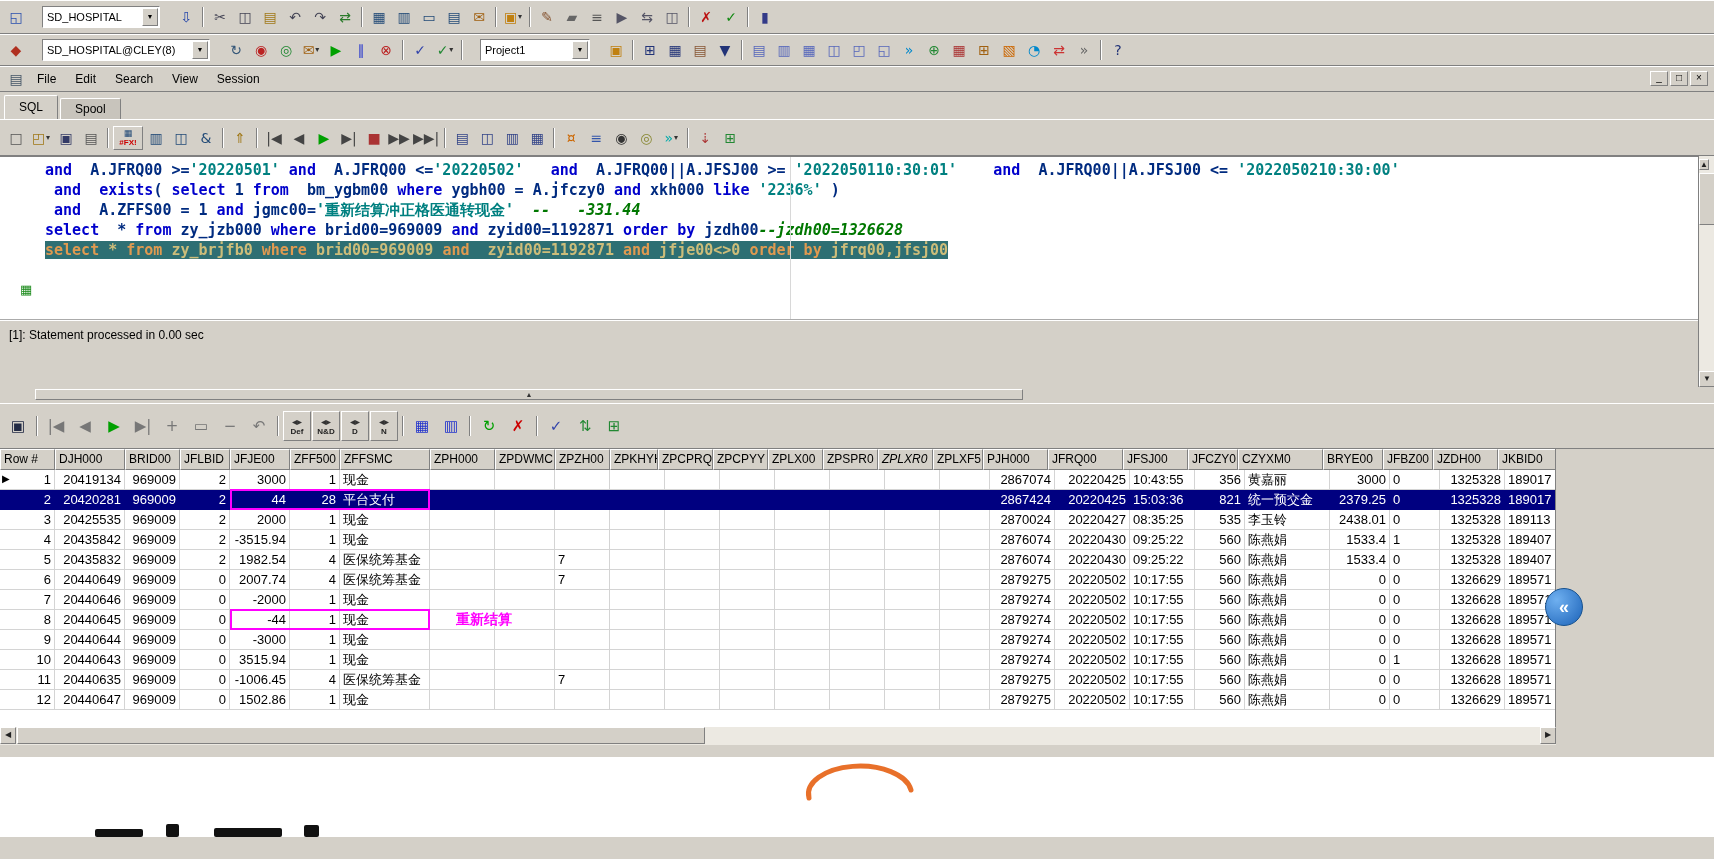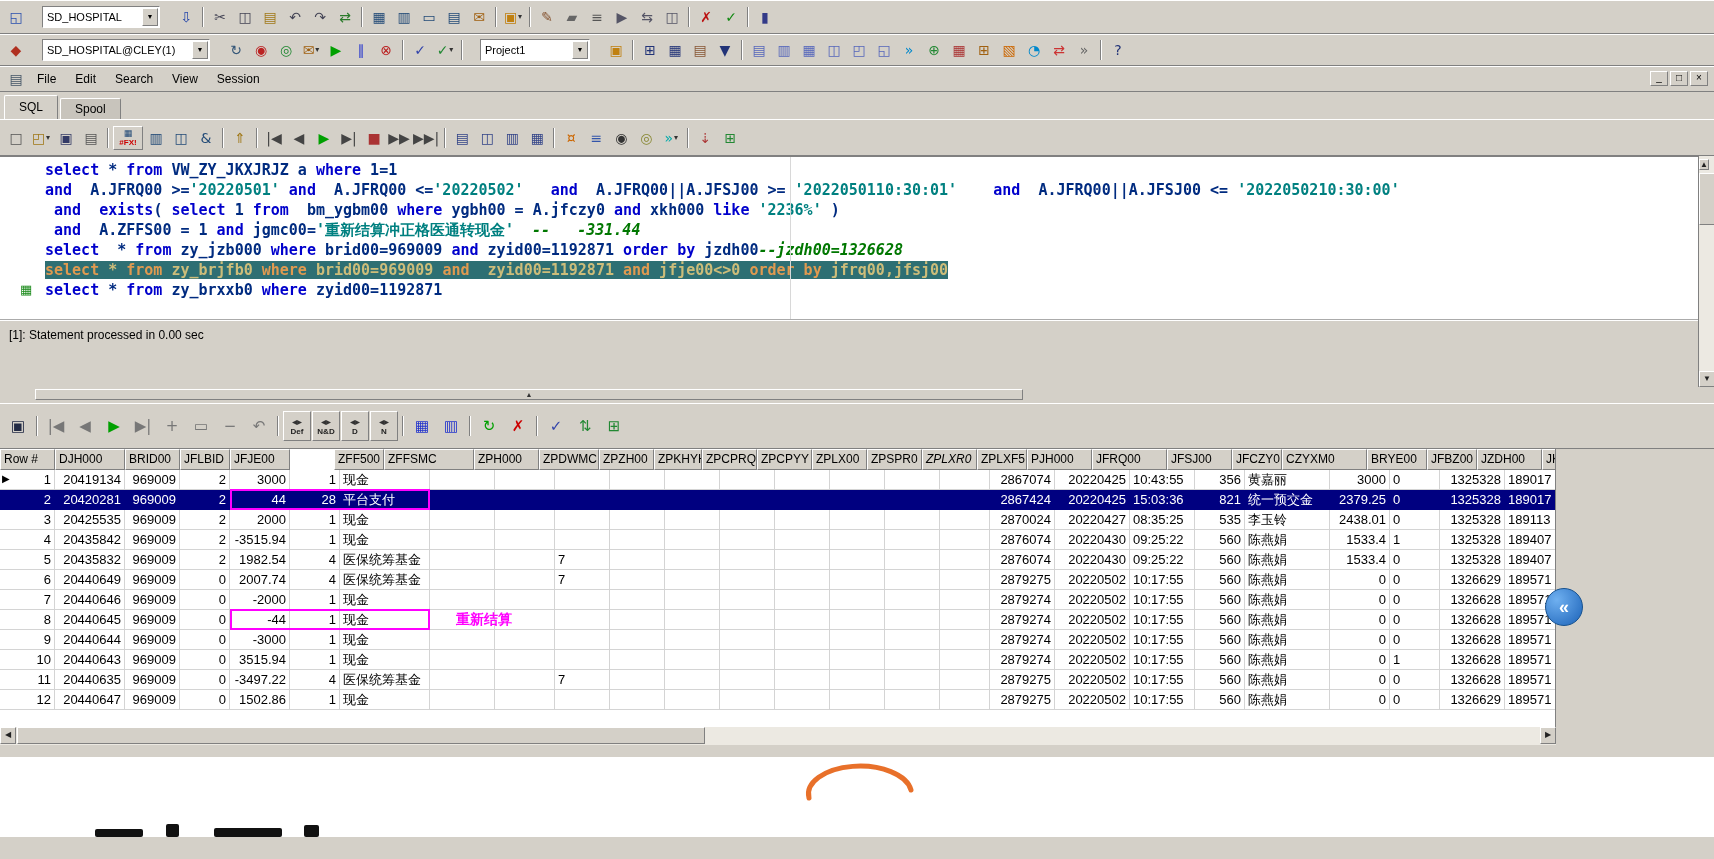--- a/index.html
+++ b/index.html
@@ -218,21 +218,21 @@
       </div>
   </div>
 
   <div class="tbrow" id="tb2">
     <div class="iconflow">
         <button class="tb-btn">
           <span class="tb-glyph" style="color: rgb(176, 48, 32);">◆</span>
         </button>
       </div>
     <div class="combo" style="width:168px">
-      <span class="combo-text">SD_HOSPITAL@CLEY(1)</span>
+      <span class="combo-text">SD_HOSPITAL@CLEY(8)</span>
       <span class="combo-btn">▼</span>
     </div>
     <div class="iconflow">
         <button class="tb-btn">
           <span class="tb-glyph" style="color: rgb(51, 85, 119);">↻</span>
         </button>
         <button class="tb-btn">
           <span class="tb-glyph" style="color: rgb(187, 34, 34);">◉</span>
         </button>
         <button class="tb-btn">
@@ -446,27 +446,25 @@
         <span class="tb-glyph" style="color: rgb(170, 51, 51);">⇣</span>
       </button>
       <button class="tb-btn">
         <span class="tb-glyph" style="color: rgb(34, 136, 51);">⊞</span>
       </button>
     </div>
 
   <div id="editor">
     <div id="ed-vline"></div>
     <div id="sqlines">
-        <div class="line"><span class="kw">select</span><span class="pl"> * </span><span class="kw">from</span><span class="pl"> VW_ZY_JKXJRJZ a </span><span class="kw">where</span><span class="pl"> 1=1</span></div>
         <div class="line"><span class="kw">and</span><span class="pl">  A.JFRQ00 &gt;=</span><span class="str">'20220501'</span><span class="pl"> </span><span class="kw">and</span><span class="pl">  A.JFRQ00 &lt;=</span><span class="str">'20220502'</span><span class="pl">   </span><span class="kw">and</span><span class="pl">  A.JFRQ00||A.JFSJ00 &gt;= </span><span class="str">'2022050110:30:01'</span><span class="pl">    </span><span class="kw">and</span><span class="pl">  A.JFRQ00||A.JFSJ00 &lt;= </span><span class="str">'2022050210:30:00'</span></div>
         <div class="line"><span class="pl"> </span><span class="kw">and</span><span class="pl">  </span><span class="kw">exists</span><span class="pl">( </span><span class="kw">select</span><span class="pl"> 1 </span><span class="kw">from</span><span class="pl">  bm_ygbm00 </span><span class="kw">where</span><span class="pl"> ygbh00 = A.jfczy0 </span><span class="kw">and</span><span class="pl"> xkh000 </span><span class="kw">like</span><span class="pl"> </span><span class="str">'2236%'</span><span class="pl"> )</span></div>
         <div class="line"><span class="pl"> </span><span class="kw">and</span><span class="pl">  A.ZFFS00 = 1 </span><span class="kw">and</span><span class="pl"> jgmc00=</span><span class="str">'重新结算冲正格医通转现金'</span><span class="pl">  </span><span class="com">--   -331.44</span></div>
         <div class="line"><span class="kw">select</span><span class="pl">  * </span><span class="kw">from</span><span class="pl"> zy_jzb000 </span><span class="kw">where</span><span class="pl"> brid00=969009 </span><span class="kw">and</span><span class="pl"> zyid00=1192871 </span><span class="kw">order by</span><span class="pl"> jzdh00</span><span class="com">--jzdh00=1326628</span></div>
         <div class="line sel"><span class="kw">select</span><span class="pl"> * </span><span class="kw">from</span><span class="pl"> zy_brjfb0 </span><span class="kw">where</span><span class="pl"> brid00=969009 </span><span class="kw">and</span><span class="pl">  zyid00=1192871 </span><span class="kw">and</span><span class="pl"> jfje00&lt;&gt;0 </span><span class="kw">order by</span><span class="pl"> jfrq00,jfsj00</span></div>
-        <div class="line"><span class="kw">select</span><span class="pl"> * </span><span class="kw">from</span><span class="pl"> zy_brxxb0 </span><span class="kw">where</span><span class="pl"> zyid00=1192871</span></div>
       </div>
     <span id="gutter-icon" style="color: rgb(26, 138, 26); left: 20px; top: 126px;">▦</span>
   </div>
 
   <div id="msgpanel">
     <span>[1]: Statement processed in 0.00 sec</span>
   </div>
 
   <div id="splitrow">
     <div id="splitbar">▲</div>
@@ -545,21 +543,21 @@
     </div>
 
   <div id="gridblock">
     <div id="gridarea">
       <div class="ghead">
           <div class="gcell-h" style="width: 55px;">Row #</div>
           <div class="gcell-h" style="width: 70px;">DJH000</div>
           <div class="gcell-h" style="width: 55px;">BRID00</div>
           <div class="gcell-h" style="width: 50px;">JFLBID</div>
           <div class="gcell-h" style="width: 60px;">JFJE00</div>
-          <div class="gcell-h" style="width: 50px; margin-left: 44px;">ZFF500</div>
+          <div class="gcell-h" style="width: 50px;">ZFF500</div>
           <div class="gcell-h" style="width: 90px;">ZFFSMC</div>
           <div class="gcell-h" style="width: 65px;">ZPH000</div>
           <div class="gcell-h" style="width: 60px;">ZPDWMC</div>
           <div class="gcell-h" style="width: 55px;">ZPZH00</div>
           <div class="gcell-h" style="width: 48px;">ZPKHYH</div>
           <div class="gcell-h" style="width: 55px;">ZPCPRQ</div>
           <div class="gcell-h" style="width: 55px;">ZPCPYY</div>
           <div class="gcell-h" style="width: 55px;">ZPLX00</div>
           <div class="gcell-h" style="width: 55px;">ZPSPR0</div>
           <div class="gcell-h" style="width: 55px; font-style: italic;">ZPLXR0</div>
@@ -853,21 +851,21 @@
             <div class="gcell" style="width: 60px; text-align: right;">0</div>
             <div class="gcell" style="width: 50px; text-align: left;">1</div>
             <div class="gcell" style="width: 65px; text-align: right;">1326628</div>
             <div class="gcell" style="width: 65px; text-align: left;">189571</div>
           </div>
           <div class="grow">
             <div class="gcell" style="width: 55px; text-align: right;">11</div>
             <div class="gcell" style="width: 70px; text-align: right;">20440635</div>
             <div class="gcell" style="width: 55px; text-align: right;">969009</div>
             <div class="gcell" style="width: 50px; text-align: right;">0</div>
-            <div class="gcell" style="width: 60px; text-align: right;">-3497.22</div>
+            <div class="gcell" style="width: 60px; text-align: right;">-1006.45</div>
             <div class="gcell" style="width: 50px; text-align: right;">4</div>
             <div class="gcell" style="width: 90px; text-align: left;">医保统筹基金</div>
             <div class="gcell" style="width: 65px; text-align: left;"></div>
             <div class="gcell" style="width: 60px; text-align: left;"></div>
             <div class="gcell" style="width: 55px; text-align: left;">7</div>
             <div class="gcell" style="width: 55px; text-align: left;"></div>
             <div class="gcell" style="width: 55px; text-align: left;"></div>
             <div class="gcell" style="width: 55px; text-align: left;"></div>
             <div class="gcell" style="width: 55px; text-align: left;"></div>
             <div class="gcell" style="width: 55px; text-align: left;"></div>

